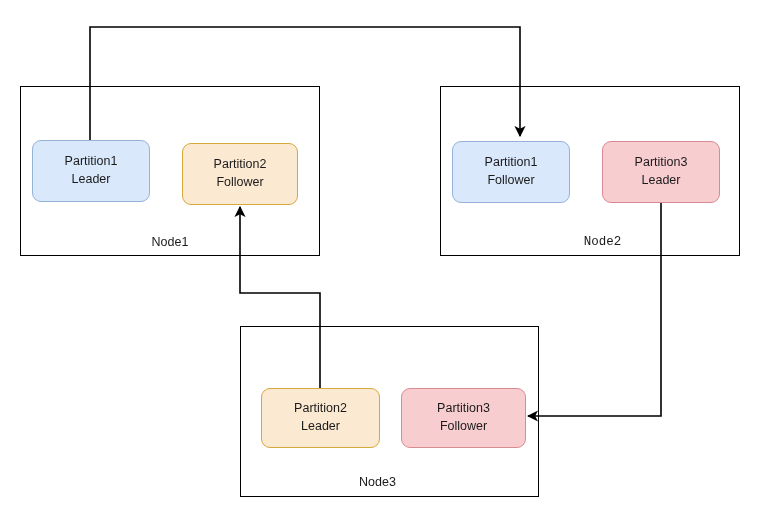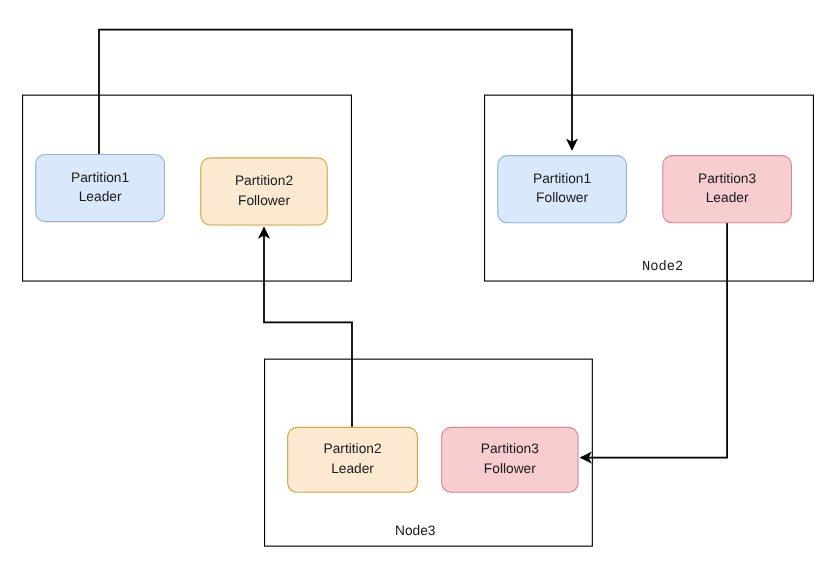--- a/index.html
+++ b/index.html
@@ -74,20 +74,21 @@
     </defs>
 
     <path d="M 90 140 L 90 27 L 520 27 L 520 136" fill="none" stroke="#000000" stroke-width="1.6" marker-end="url(#arrow)"></path>
 
     <path d="M 320 390 L 320 293 L 240 293 L 240 207" fill="none" stroke="#000000" stroke-width="1.6" marker-end="url(#arrow)"></path>
 
     <path d="M 661 202 L 661 416 L 528 416" fill="none" stroke="#000000" stroke-width="1.6" marker-end="url(#arrow)"></path>
   </svg>
 
   <div class="node-box" style="left:20px; top:86px; width:300px; height:170px;"></div>
+  <div class="node-label" style="left:20px; top:235px; width:300px;">Node1</div>
 
   <div class="partition" style="left:32px; top:140px; width:118px; height:62px; background:#dae8fc; border-color:#94b3d6;">
     <span>Partition1</span>
     <span>Leader</span>
   </div>
 
   <div class="partition" style="left:182px; top:143px; width:116px; height:62px; background:#fce9d2; border-color:#d6a93c;">
     <span>Partition2</span>
     <span>Follower</span>
   </div>

